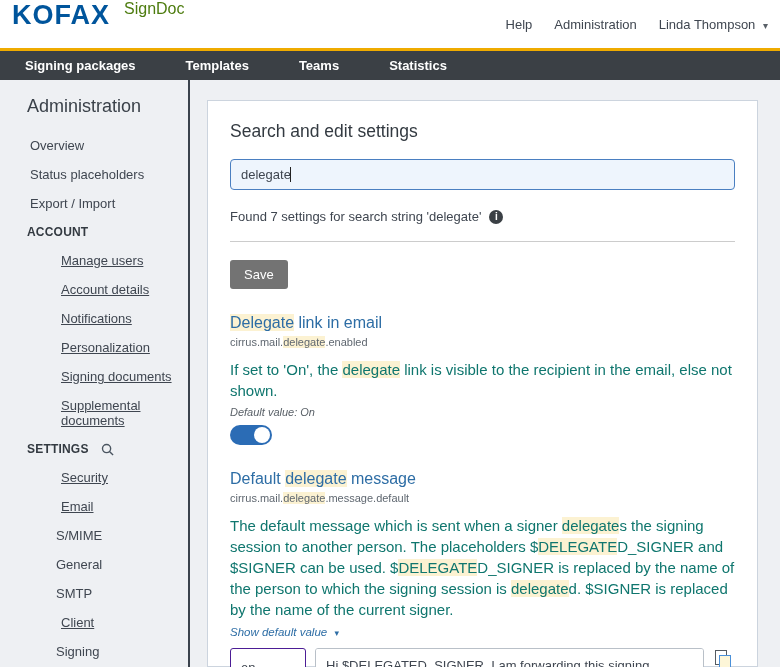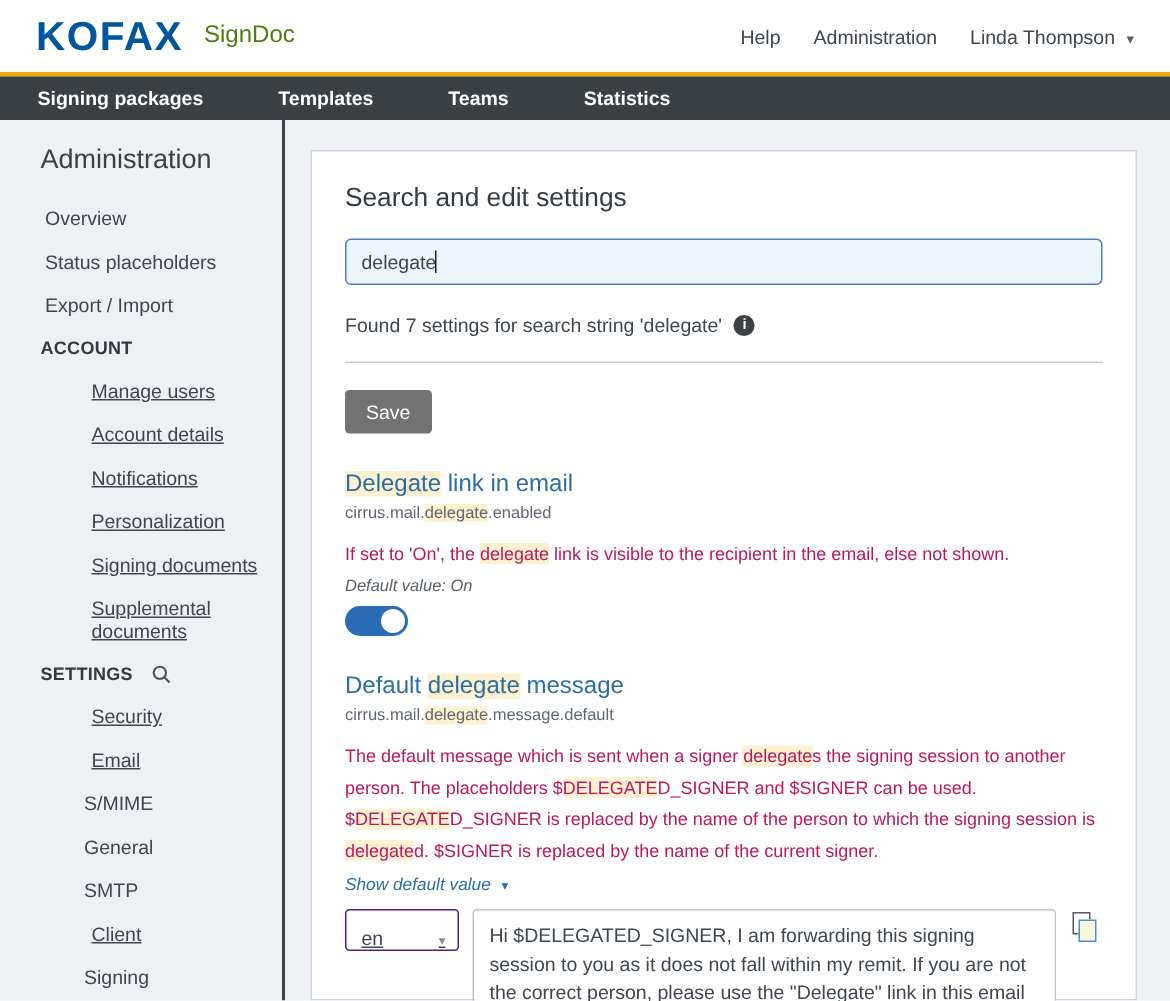--- a/index.html
+++ b/index.html
@@ -1,20 +1,20 @@
 <!DOCTYPE html>
 <html><head>
 <meta charset="utf-8">
 <style>
   * { margin:0; padding:0; box-sizing:border-box; }
   html,body { width:780px; height:667px; overflow:hidden; }
   body { font-family:"Liberation Sans","DejaVu Sans",sans-serif; background:#eef0f3; color:#3f4650; }
 
   
-  .top-header { height:48px; background:#ffffff; display:flex; align-items:center; padding:0 24px; }
+  .top-header { height:48px; background:#ffffff; display:flex; padding:0 12px; }
   .logo { font-size:27px; font-weight:800; color:#00559c; letter-spacing:1px; font-stretch:condensed; }
   .product { font-size:16px; color:#4d7c0f; margin-left:14px; }
   .top-right { margin-left:auto; display:flex; align-items:center; gap:22px; font-size:13px; color:#3f4650; }
   .top-link { cursor:pointer; }
   .user-menu { cursor:pointer; }
   .caret { font-size:10px; color:#5a6168; margin-left:4px; }
 
   .gold-line { height:3px; background:#efab00; }
 
   
@@ -44,21 +44,21 @@
   .result-line { margin-top:19px; font-size:13px; color:#3f4650; display:flex; align-items:center; gap:8px; }
   .info-icon { width:14px; height:14px; border-radius:50%; background:#3b4045; color:#fff; font-size:10px; font-weight:700; display:inline-flex; align-items:center; justify-content:center; font-style:normal; cursor:pointer; }
 
   .divider { border:none; border-top:1px solid #ccc; margin-top:17px; }
 
   .save-btn { margin-top:18px; background:#737373; color:#fff; border:none; border-radius:3px; font-size:13px; padding:7px 14px; font-family:inherit; cursor:pointer; }
 
   .setting { margin-top:25px; }
   .setting-title { font-size:16px; color:#2d6da5; cursor:pointer; }
   .setting-key { font-size:11px; color:#5f6770; margin-top:4px; }
-  .setting-desc { font-size:12px; color:#be185d; line-height:21px; margin-top:11px; max-width:520px; }
+  .setting-desc { font-size:15px; color:#0f766e; line-height:21px; margin-top:11px; max-width:520px; }
   .hl { background:#fcf2d2; }
   .small-italic { font-size:11px; font-style:italic; color:#5a6168; margin-top:5px; }
 
   .switch { margin-top:7px; width:42px; height:20px; border-radius:10px; background:#2b6cb5; position:relative; cursor:pointer; }
   .switch .knob { position:absolute; right:2px; top:2px; width:16px; height:16px; background:#fff; border-radius:50%; }
 
   .show-default { font-size:11.5px; font-style:italic; color:#2d6da5; margin-top:6px; cursor:pointer; display:inline-block; }
   .show-default .caret { color:#2d6da5; font-size:9px; }
 
   .value-row { display:flex; align-items:flex-start; margin-top:8px; }

